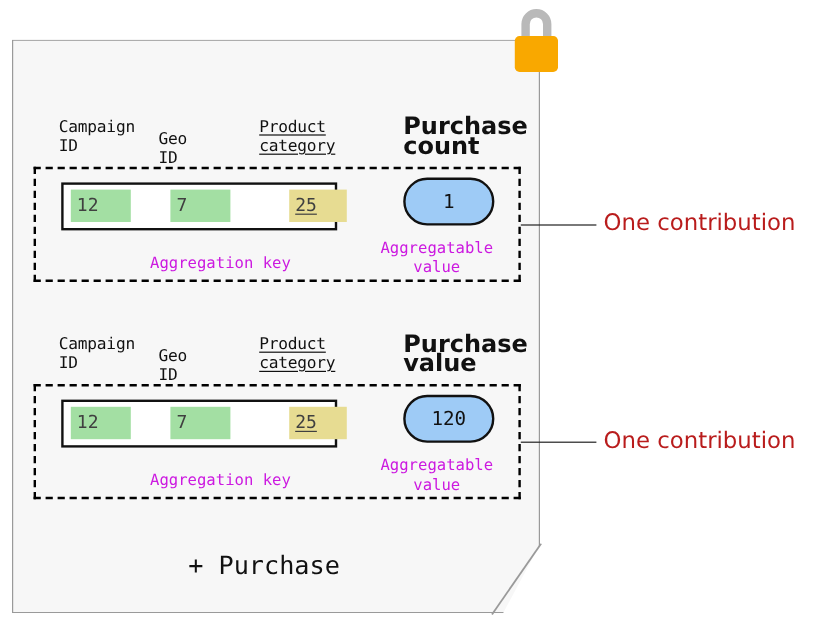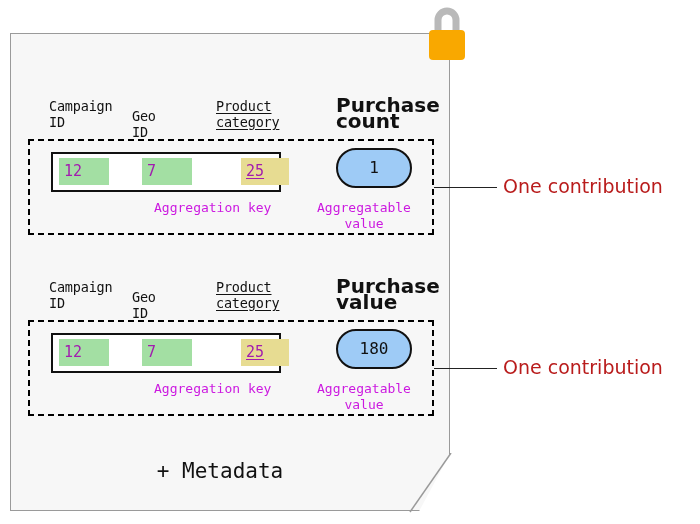--- a/index.html
+++ b/index.html
@@ -111,21 +111,21 @@
     border: 2.5px solid #111;
     box-sizing: border-box;
   }
   .key-cell {
     position: absolute;
     top: 4px;
     height: 27px;
     line-height: 27px;
     font-family: "DejaVu Sans Mono", monospace;
     font-size: 15px;
-    color: #a21caf;
+    color: #404040;
     padding-left: 5px;
     box-sizing: border-box;
   }
   .kc-1 { left: 6px;   width: 50px; background: #a3dfa3; }
   .kc-2 { left: 89px;  width: 50px; background: #a3dfa3; }
   .kc-3 { left: 188px; width: 48px; background: #e7dc92; }
   .kc-3 .uval { text-decoration: underline; text-underline-offset: 2px; }
 
   .agg-value-pill {
     position: absolute;
@@ -145,21 +145,21 @@
   }
 
   .note-purple {
     position: absolute;
     font-family: "DejaVu Sans Mono", monospace;
     font-size: 13px;
     line-height: 16px;
     color: #cc1ae0;
     white-space: pre-line;
   }
-  .note-aggkey   { left: 95px;  top: 59px; margin-left: 29px; }
+  .note-aggkey   { left: 95px;  top: 71px; }
   .note-aggvalue { left: 272px; top: 59px; width: 124px; text-align: center; }
 
   
   .leader {
     position: absolute;
     height: 0;
     border-top: 1.8px solid #222;
   }
   .callout-label {
     position: absolute;
@@ -237,29 +237,29 @@
     </div>
 
     <div class="dashed-box">
 
       <div class="key-box">
         <div class="key-cell kc-1">12</div>
         <div class="key-cell kc-2">7</div>
         <div class="key-cell kc-3"><span class="uval">25</span></div>
       </div>
 
-      <div class="agg-value-pill">180</div>
+      <div class="agg-value-pill">120</div>
 
       <div class="note-purple note-aggkey">Aggregation key</div>
       <div class="note-purple note-aggvalue">Aggregatable
 value</div>
     </div>
   </div>
 
   <div class="leader" style="left:434px; top:187px; width:63px;"></div>
   <div class="callout-label" style="left:503px; top:175px;">One contribution</div>
 
   <div class="leader" style="left:434px; top:368px; width:63px;"></div>
   <div class="callout-label" style="left:503px; top:356px;">One contribution</div>
 
-  <div class="metadata-text">+ Metadata</div>
+  <div class="metadata-text">+ Purchase</div>
 
 </div>
 
 </body></html>

